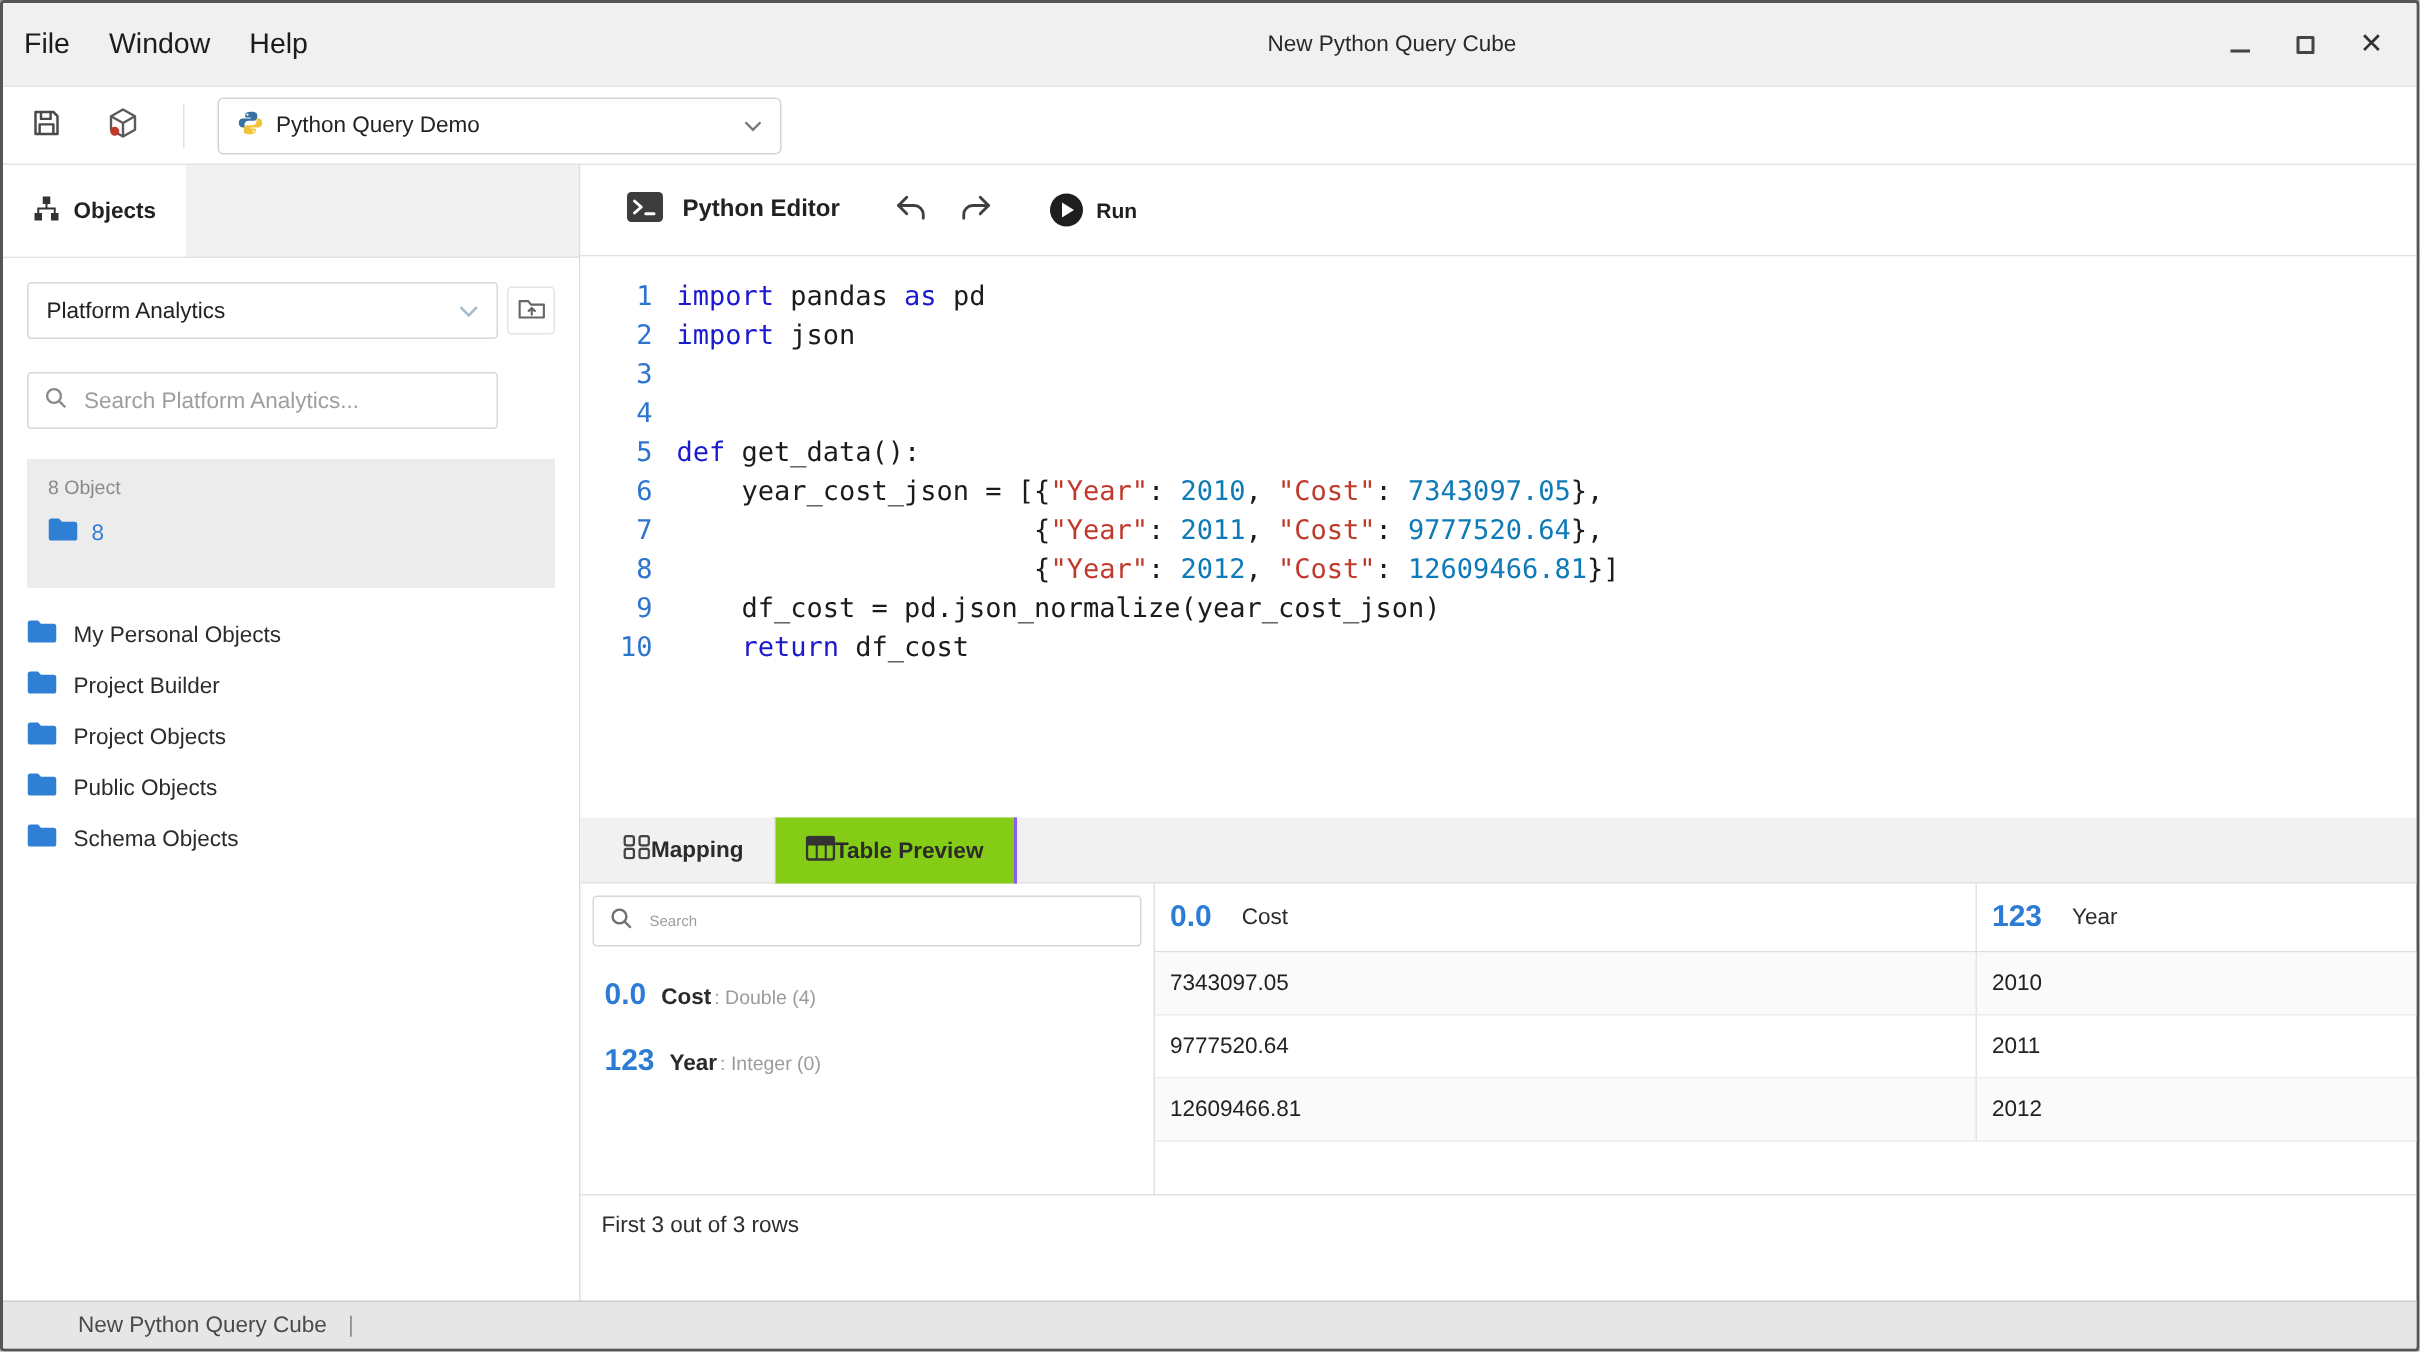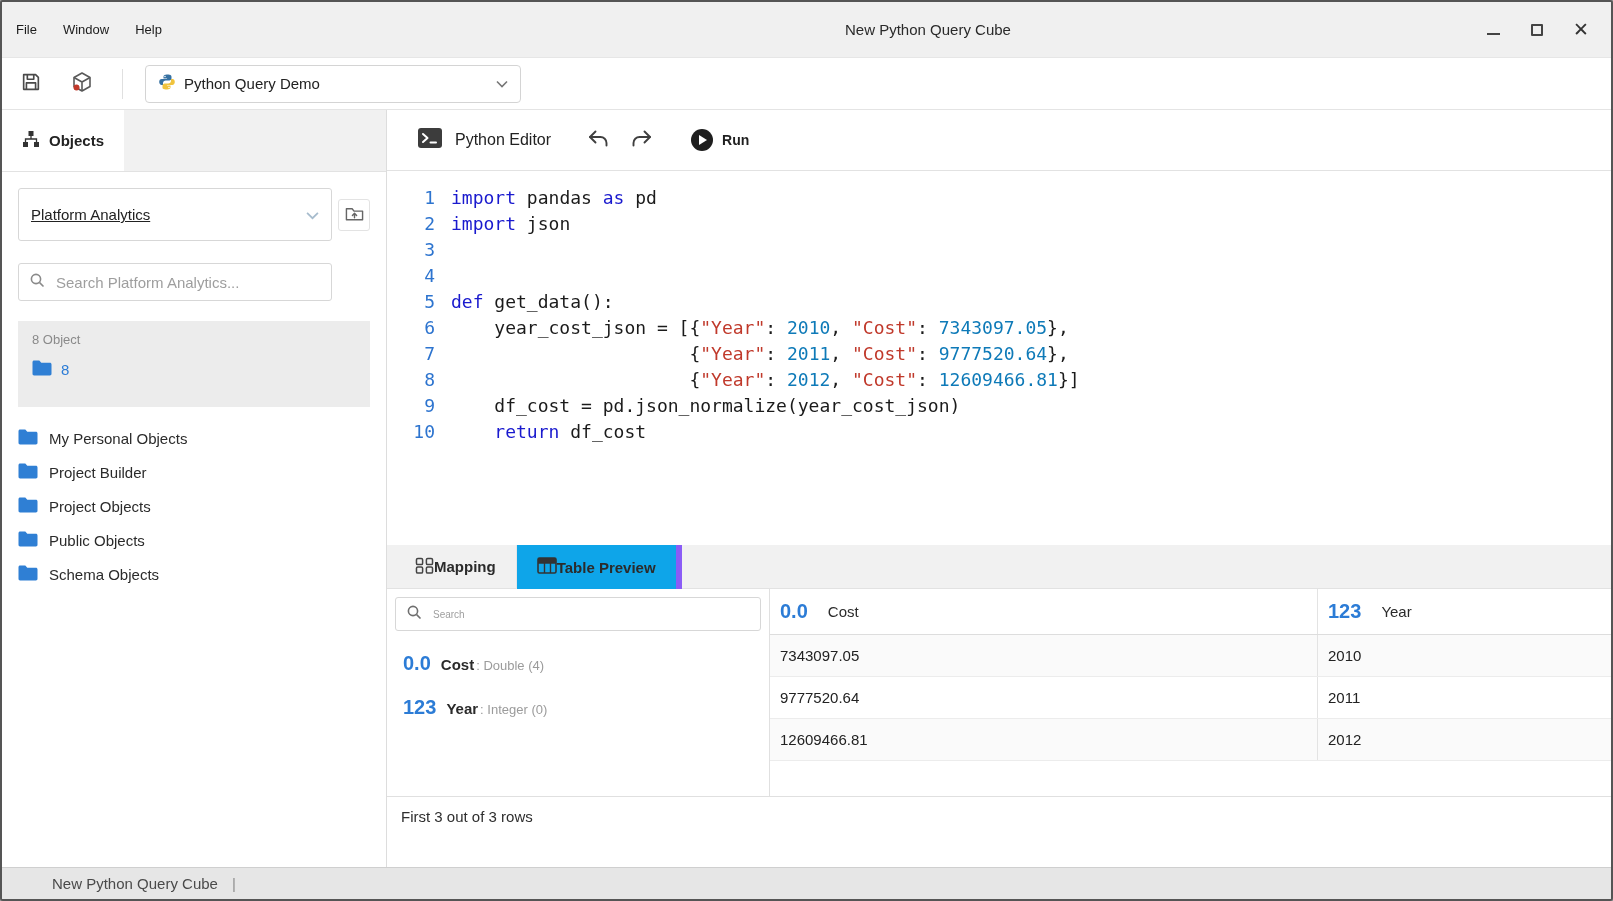--- a/index.html
+++ b/index.html
@@ -1,21 +1,21 @@
 <!DOCTYPE html>
 <html><head>
 <meta charset="utf-8">
 <style>
   html,body{margin:0;padding:0;}
   body{width:1613px;height:901px;background:#9a9a9a;font-family:"Liberation Sans",sans-serif;}
   .window{width:1613px;height:901px;box-sizing:border-box;border:2px solid #555;border-radius:3px;background:#fff;display:flex;flex-direction:column;overflow:hidden;}
 
   
   .titlebar{height:55px;flex:0 0 55px;background:#f0f0f0;display:flex;align-items:center;position:relative;border-bottom:1px solid #e6e6e6;}
-  .menubar{display:flex;gap:26px;padding-left:14px;font-size:13px;color:#1c1c1c;}
+  .menubar{display:flex;gap:26px;padding-left:14px;font-size:19px;color:#1c1c1c;}
   .menu-item{cursor:default;}
   .window-title{position:absolute;left:843px;top:0;height:100%;display:flex;align-items:center;font-size:15px;color:#2a2a2a;}
   .win-controls{margin-left:auto;display:flex;align-items:center;height:100%;padding-right:8px;}
   .win-btn{width:44px;height:100%;display:flex;align-items:center;justify-content:center;background:none;border:none;cursor:pointer;}
   .min-glyph{display:block;width:13px;border-top:2px solid #444;margin-top:8px;}
   .max-glyph{display:block;width:12px;height:12px;border:2px solid #444;border-radius:1px;box-sizing:border-box;}
   .close-glyph{font-size:19px;color:#333;line-height:1;}
 
   
   .toolbar{height:51px;flex:0 0 51px;background:#fff;border-bottom:1px solid #e4e4e4;display:flex;align-items:center;padding-left:18px;}
@@ -26,56 +26,56 @@
 
   
   .content{flex:1;display:flex;min-height:0;}
 
   
   .sidebar{width:385px;flex:0 0 385px;border-right:1px solid #ddd;display:flex;flex-direction:column;background:#fff;box-sizing:border-box;}
   .side-tabs{height:61px;flex:0 0 61px;background:#f1f1f1;border-bottom:1px solid #e2e2e2;display:flex;position:relative;}
   .objects-tab{width:122px;height:61px;margin-bottom:-1px;background:#fff;display:flex;align-items:center;justify-content:center;gap:9px;font-size:15px;font-weight:bold;color:#222;border:none;cursor:pointer;z-index:1;}
   .side-body{padding:16px 16px 0 16px;}
   .pa-row{display:flex;align-items:center;gap:6px;}
-  .pa-select{flex:1;height:53px;box-sizing:border-box;border:1px solid #d7d7d7;border-radius:3px;display:flex;align-items:center;justify-content:space-between;padding:0 12px;font-size:15px;color:#222;cursor:pointer;background:#fff;text-decoration:underline;}
+  .pa-select{flex:1;height:38px;box-sizing:border-box;border:1px solid #d7d7d7;border-radius:3px;display:flex;align-items:center;justify-content:space-between;padding:0 12px;font-size:15px;color:#222;cursor:pointer;background:#fff;}
   .icon-btn{width:32px;height:32px;display:flex;align-items:center;justify-content:center;border:1px solid #e3e3e3;border-radius:3px;background:#fff;cursor:pointer;padding:0;}
   .search-box{margin-top:22px;height:38px;box-sizing:border-box;border:1px solid #d7d7d7;border-radius:3px;display:flex;align-items:center;padding:0 10px;gap:9px;margin-right:38px;background:#fff;}
   .search-box input{border:none;outline:none;font-size:15px;color:#333;flex:1;font-family:inherit;background:transparent;min-width:0;}
   .search-box input::placeholder{color:#9e9e9e;}
   .obj-panel{margin-top:20px;background:#ececec;height:86px;box-sizing:border-box;padding:11px 14px;}
   .obj-count{font-size:13px;color:#8a8a8a;}
   .obj-folder-row{margin-top:13px;display:flex;align-items:center;gap:9px;font-size:15px;color:#2c7cd6;cursor:pointer;}
   .folder-list{margin-top:14px;}
   .folder-item{display:flex;align-items:center;gap:11px;height:34px;font-size:15px;color:#2b2b2b;cursor:pointer;text-align:right;}
 
   
   .main{flex:1;display:flex;flex-direction:column;min-width:0;}
   .editor-header{height:61px;flex:0 0 61px;border-bottom:1px solid #e2e2e2;display:flex;align-items:center;padding-left:30px;background:#fff;box-sizing:border-box;}
-  .editor-title{font-size:16px;font-weight:normal;color:#222;margin-left:12px;}
+  .editor-title{font-size:16px;font-weight:bold;color:#222;margin-left:12px;}
   .hdr-btn{background:none;border:none;padding:0;display:flex;align-items:center;cursor:pointer;}
   .undo-btn{margin-left:34px;}
   .redo-btn{margin-left:18px;}
   .redo-btn svg{transform:scaleX(-1);}
   .run-btn{margin-left:30px;display:flex;align-items:center;gap:9px;background:none;border:none;font-size:14px;font-weight:600;color:#1f1f1f;cursor:pointer;font-family:inherit;}
   .run-circle{width:22px;height:22px;border-radius:50%;background:#1e1e1e;display:flex;align-items:center;justify-content:center;}
   .play-tri{width:0;height:0;border-left:8px solid #fff;border-top:5px solid transparent;border-bottom:5px solid transparent;margin-left:2px;}
 
   .code-area{flex:1;display:flex;padding-top:14px;overflow:hidden;font-family:"DejaVu Sans Mono","Liberation Mono",monospace;font-size:18px;line-height:26px;background:#fff;cursor:text;}
   .gutter{width:48px;flex:0 0 48px;text-align:right;color:#2d74cf;}
   .code-lines{padding-left:16px;white-space:pre;color:#1b1b1b;}
   .tok-k{color:#1a1ace;}
   .tok-s{color:#c0392b;}
   .tok-n{color:#0e7ab8;}
   .tok-p{color:#1b1b1b;}
 
   
   .bottom{flex:0 0 322px;display:flex;flex-direction:column;min-height:0;}
   .panel-tabs{height:43px;flex:0 0 43px;background:#f1f1f1;border-bottom:1px solid #e2e2e2;display:flex;padding-left:8px;}
   .panel-tab{display:flex;align-items:center;gap:0;padding:0 20px;font-size:15px;font-weight:bold;color:#2b2b2b;cursor:pointer;background:none;border:none;font-family:inherit;}
-  .panel-tab.active{background:#0ea5e9;height:44px;margin-bottom:-1px;border-left:1px solid #e6e6e6;border-right:6px solid #8b5cf6;z-index:1;}
+  .panel-tab.active{background:#84cc16;height:44px;margin-bottom:-1px;border-left:1px solid #e6e6e6;border-right:2px solid #8b5cf6;z-index:1;}
   .panel-body{flex:0 0 207px;height:207px;display:flex;min-width:0;}
   .fields-pane{width:383px;flex:0 0 383px;border-right:1px solid #e0e0e0;padding:8px;box-sizing:border-box;}
   .fields-search{height:34px;box-sizing:border-box;border:1px solid #d7d7d7;border-radius:3px;display:flex;align-items:center;padding:0 10px;gap:9px;}
   .fields-search input{border:none;outline:none;font-size:10px;color:#333;flex:1;font-family:inherit;background:transparent;min-width:0;}
   .fields-search input::placeholder{color:#9e9e9e;}
   .field-item{display:flex;align-items:baseline;padding-left:8px;margin-top:21px;font-size:15px;cursor:pointer;}
   .badge{color:#2c7cd6;font-weight:bold;font-size:20px;margin-right:10px;}
   .fname{color:#2b2b2b;font-weight:600;}
   .fmeta{color:#9b9b9b;font-size:13px;margin-left:2px;}
   .table-pane{flex:1;display:flex;flex-direction:column;min-width:0;}

